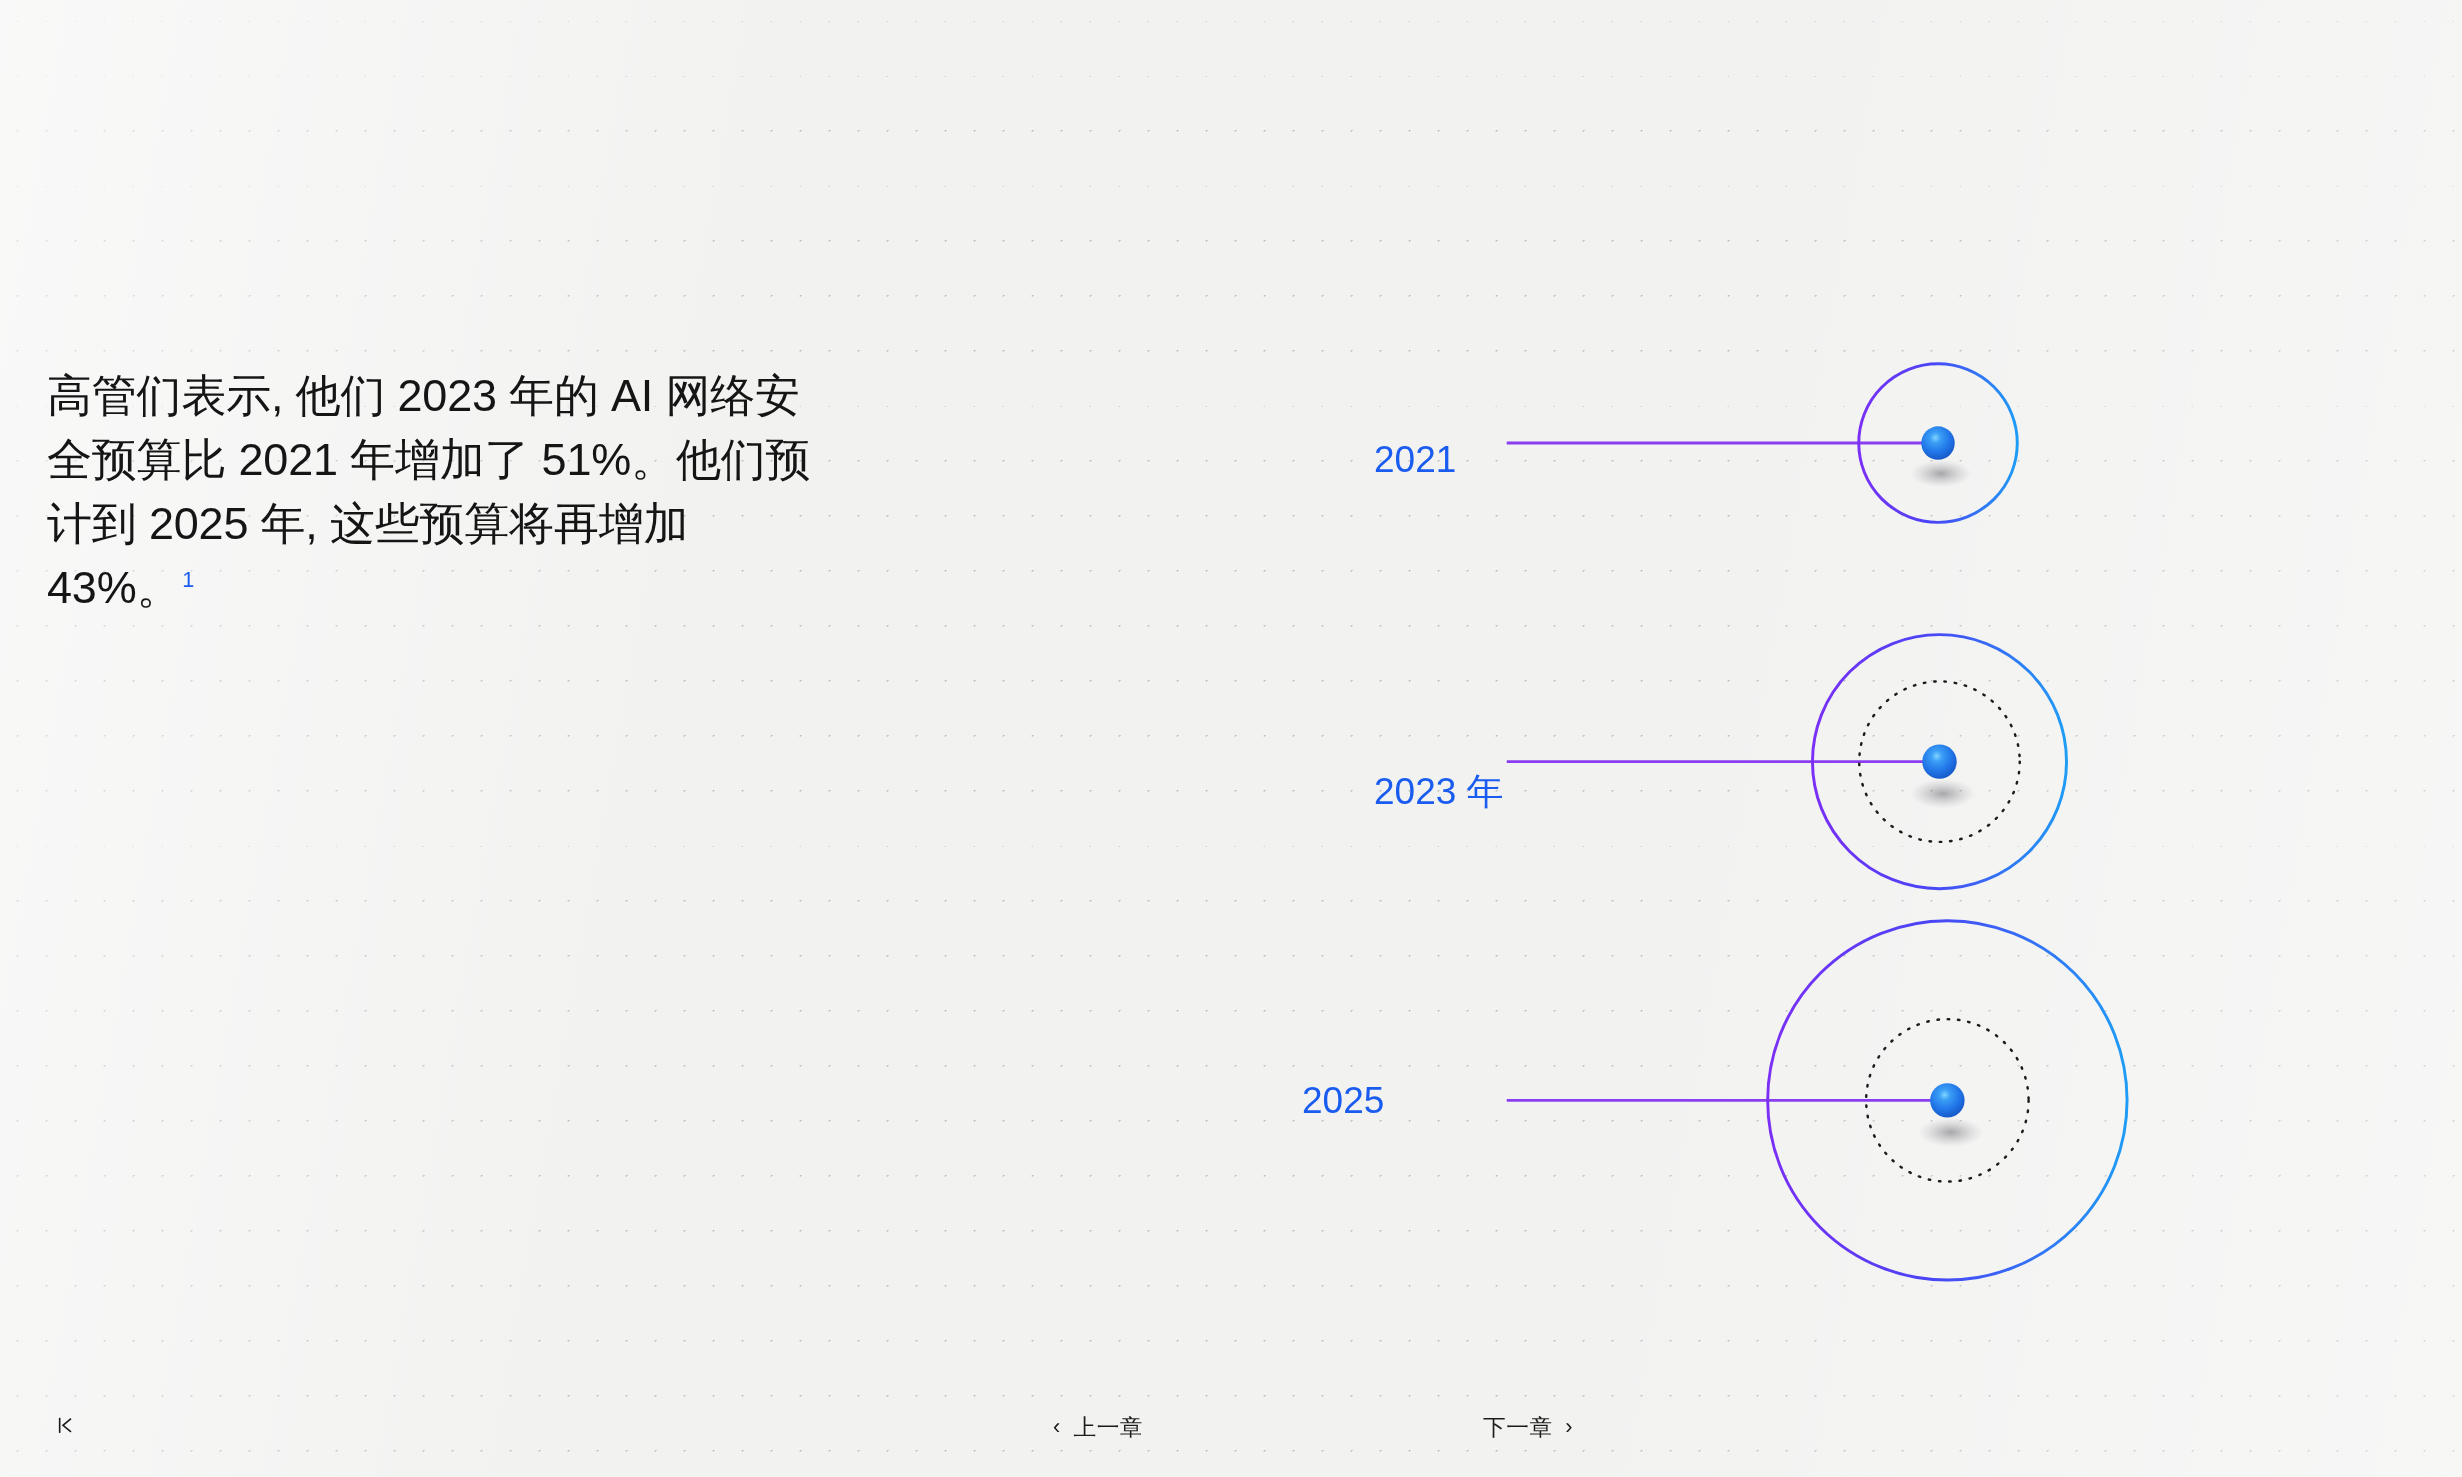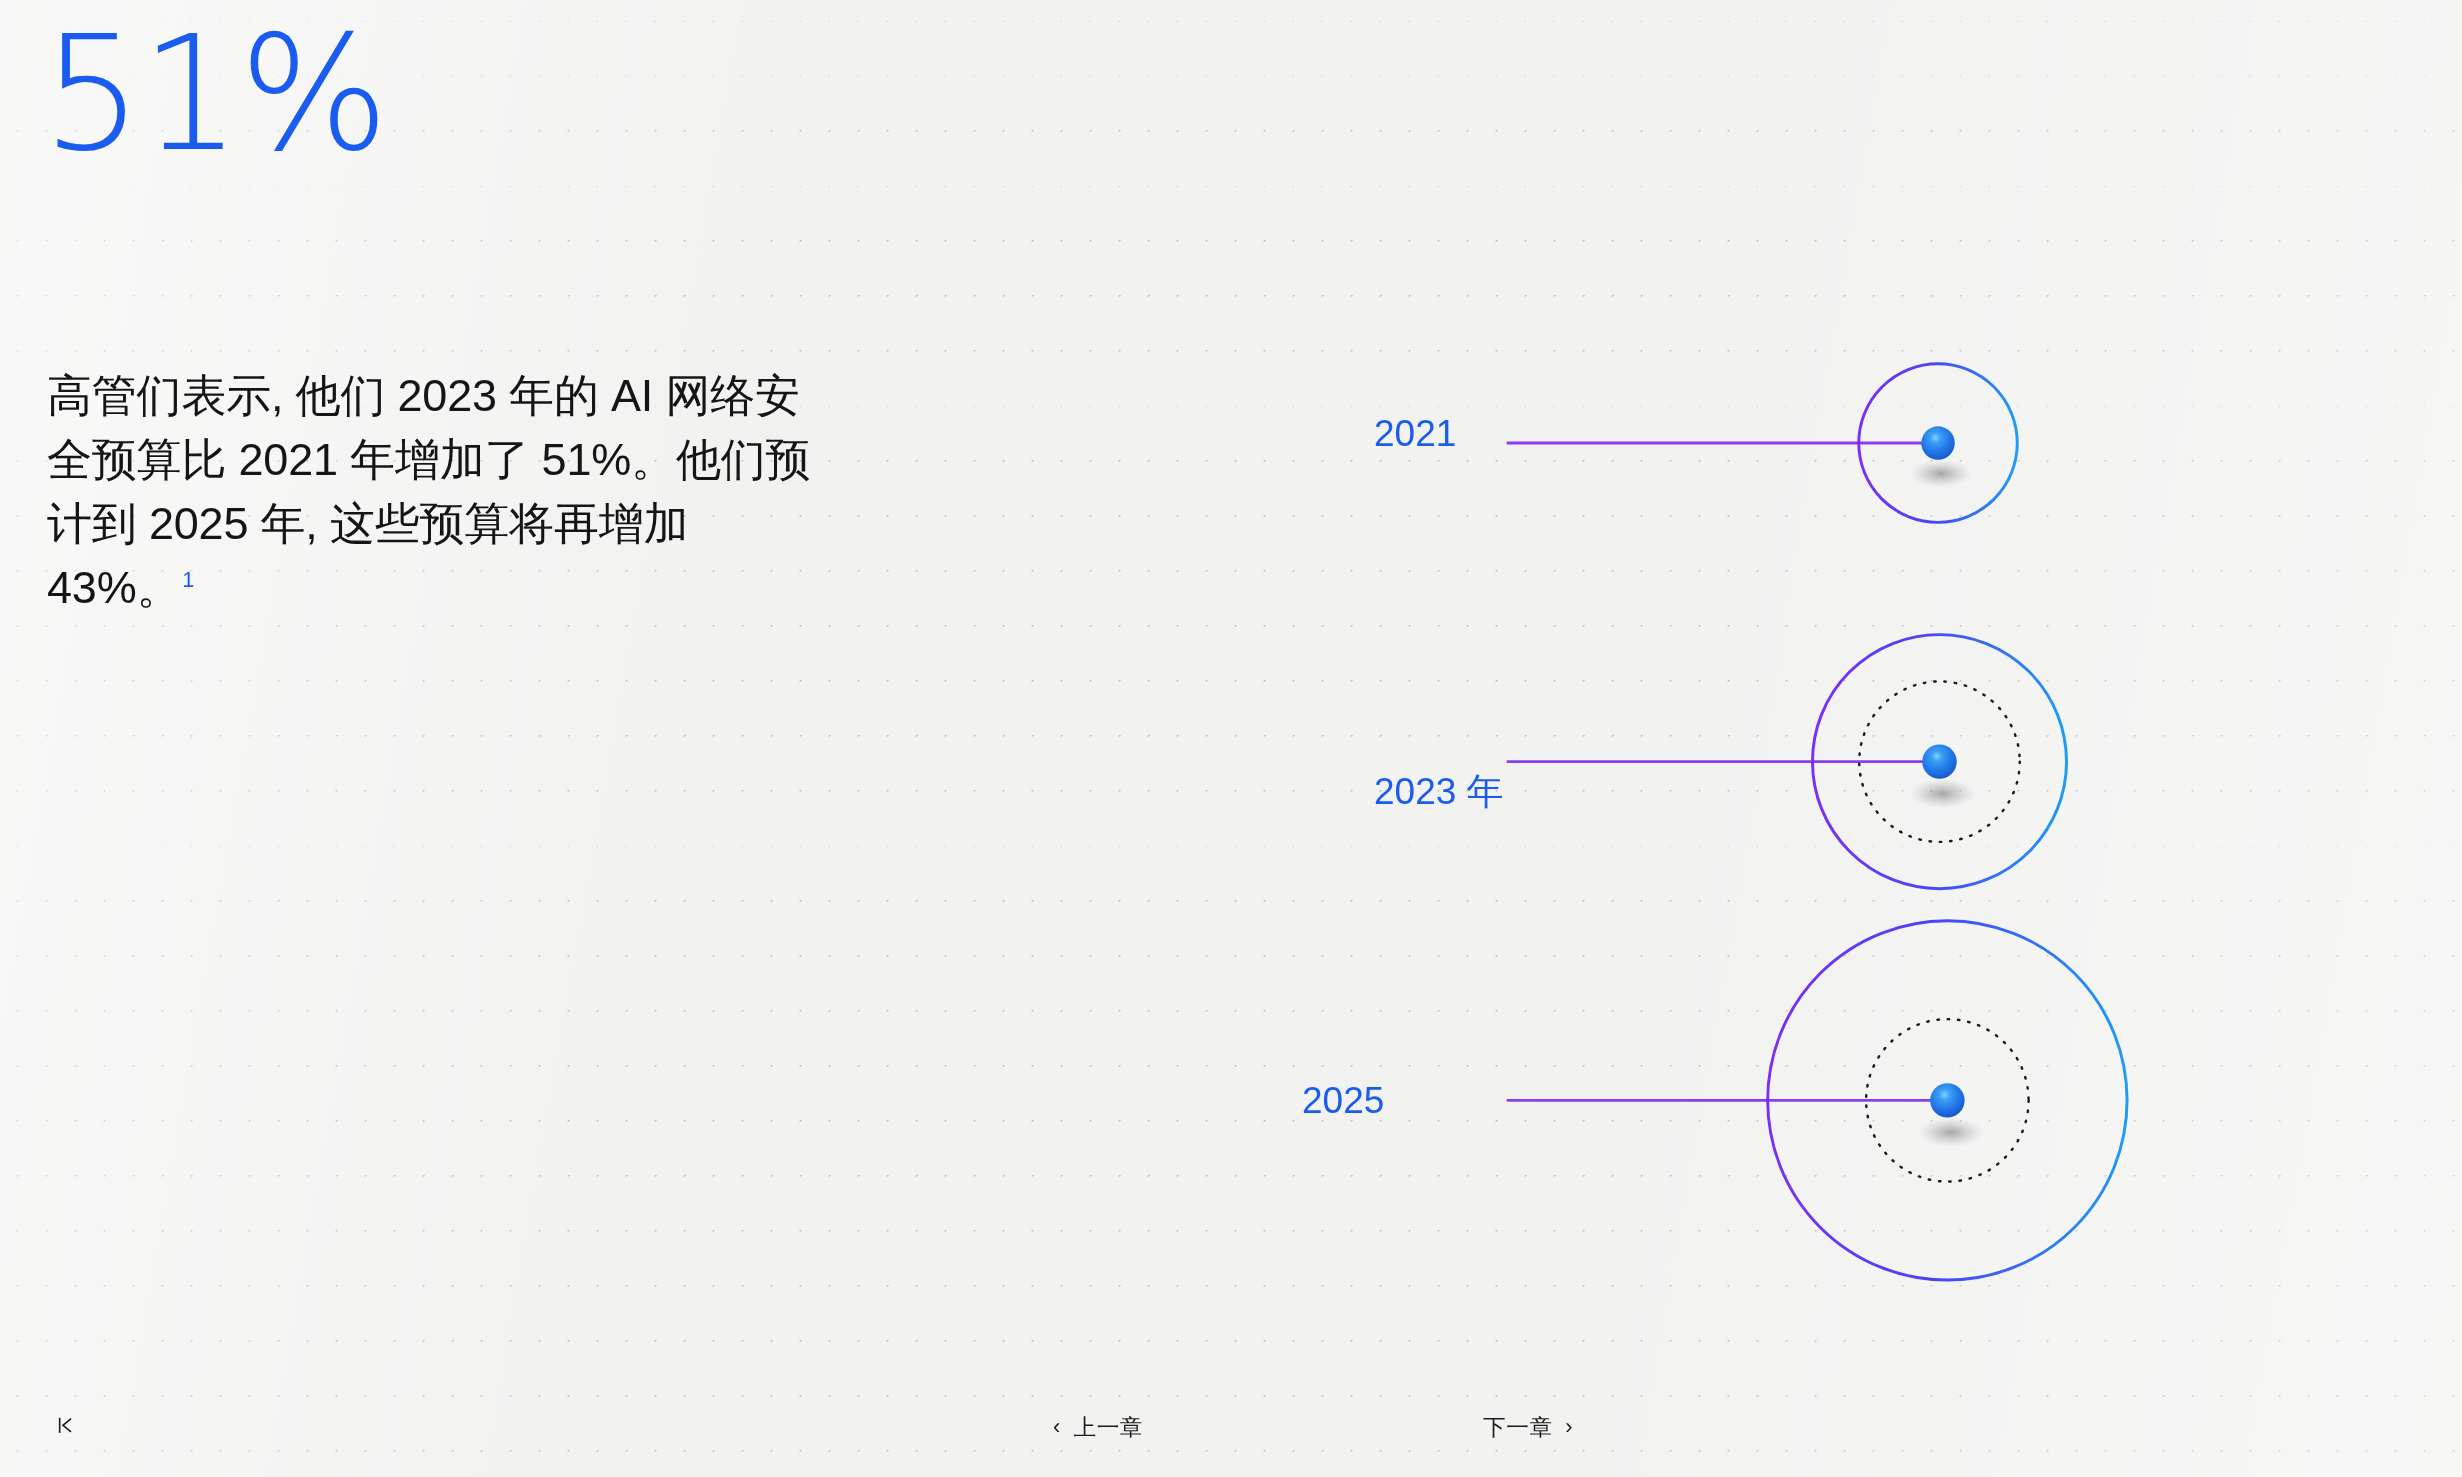--- a/index.html
+++ b/index.html
@@ -135,21 +135,20 @@
   }
 </style>
 </head>
 <body>
 
 <div class="page">
 
   <div class="dot-grid"></div>
   <div class="sheen"></div>
 
-  <div class="headline">51%</div>
 
   <div class="body-copy">
     <span>高管们表示, 他们 2023 年的 AI 网络安全预算比 2021 年增加了 51%。他们预计到 2025 年, 这些预算将再增加 43%。</span><sup class="footnote">1</sup>
   </div>
 
   <svg class="diagram" viewBox="0 0 5333 3000">
     <defs>
       <linearGradient id="ringGrad" x1="0" y1="0" x2="1" y2="0">
         <stop offset="0%" stop-color="#7b2ff7"></stop>
         <stop offset="45%" stop-color="#4a44f5"></stop>
@@ -187,21 +186,21 @@
 
     <g>
       <line x1="3060" y1="2235" x2="3955" y2="2235" stroke="#8a3ef0" stroke-width="6"></line>
       <circle cx="3955" cy="2235" r="365" fill="none" stroke="url(#ringGrad)" stroke-width="6"></circle>
       <circle cx="3955" cy="2235" r="165" fill="none" stroke="#1c1c1c" stroke-width="5" stroke-dasharray="3 18" stroke-linecap="round"></circle>
       <ellipse cx="3962" cy="2300" rx="66" ry="30" fill="url(#shadowGrad)"></ellipse>
       <circle cx="3955" cy="2235" r="35" fill="url(#sphereGrad)"></circle>
     </g>
   </svg>
 
-  <div class="year-label" style="left:1374px; top:434px;">2021</div>
+  <div class="year-label" style="left:1374px; top:460px;">2021</div>
 
   <div class="year-label" style="left:1374px; top:792px;">2023 年</div>
 
   <div class="year-label" style="left:1302px; top:1101px;">2025</div>
 
   <div class="bottom-bar">
 
     <div class="home-btn">
       <svg width="22.7" height="22.7" viewBox="0 0 24 24" fill="none">
         <path d="M6 4 V20" stroke="#1b1b1b" stroke-width="1.7" stroke-linecap="butt"></path>

